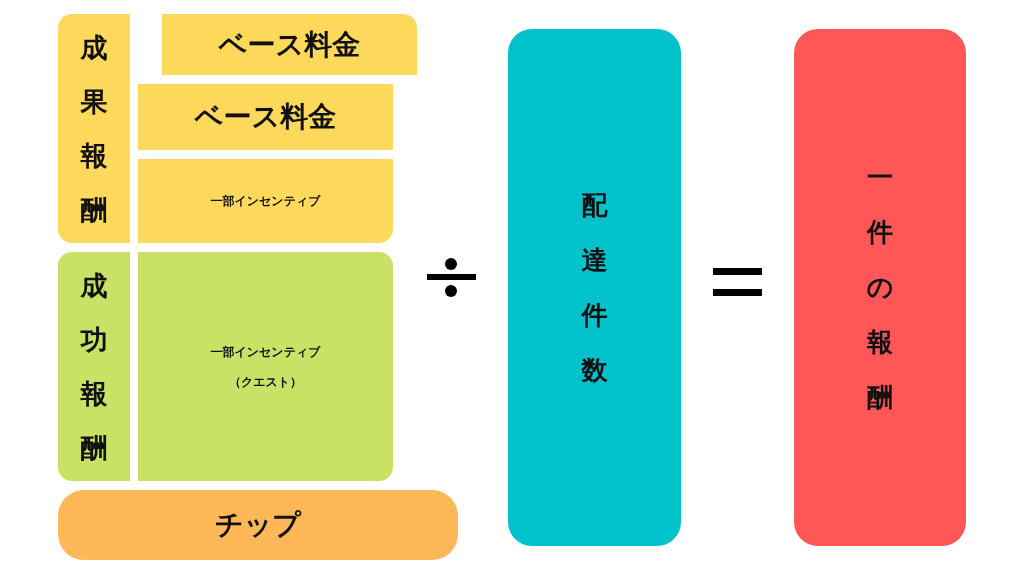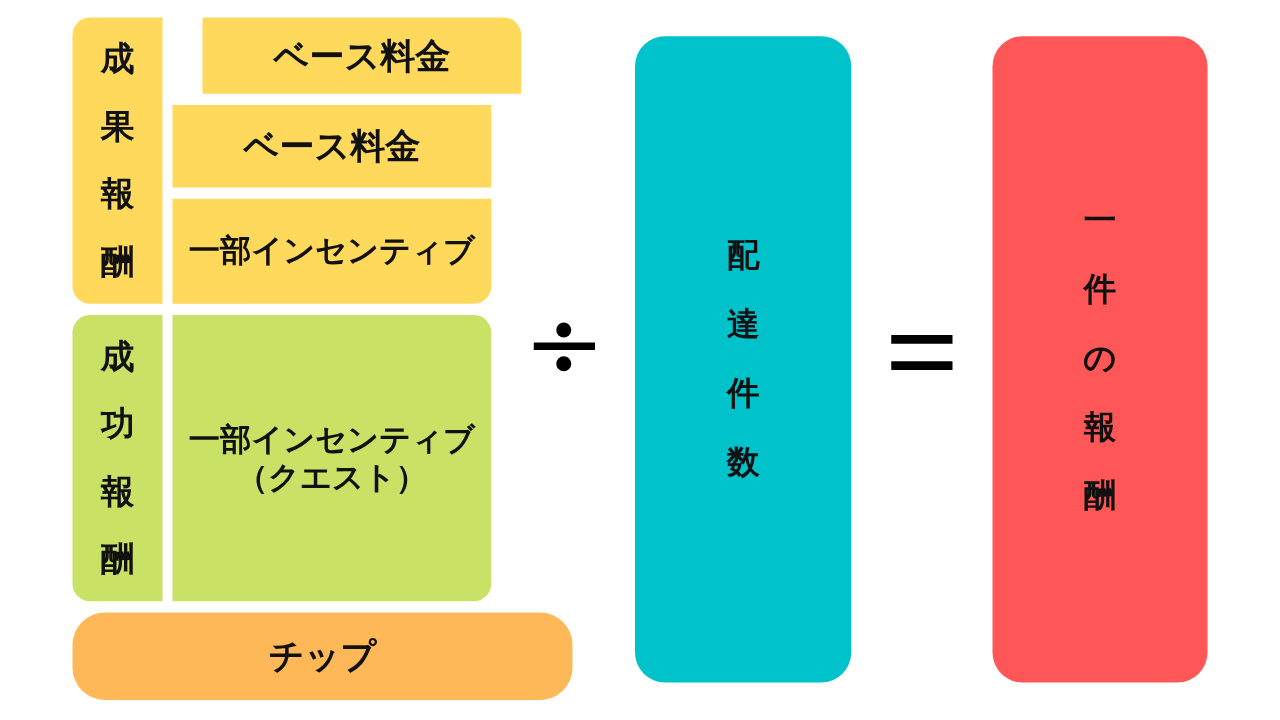--- a/index.html
+++ b/index.html
@@ -9,21 +9,21 @@
   }
   .box { position:absolute; box-sizing:border-box; display:flex; align-items:center; justify-content:center; text-align:center; font-weight:bold; }
   .yellow { background:#fed95c; }
   .green { background:#c9e265; }
   .orange { background:#ffb857; }
   .teal { background:#00c2cb; }
   .red { background:#ff5757; }
   .vert { flex-direction:column; }
   .vert span { display:block; }
   .label-big { font-size:28px; letter-spacing:0px; }
-  .label-mid { font-size:25px; line-height:30px; }
+  .label-mid { font-size:12px; line-height:30px; }
   .vchar-left { font-size:27px; line-height:54px; }
   .vchar-main { font-size:26px; line-height:55px; }
   .div-bar { position:absolute; background:#000; }
   .div-dot { position:absolute; background:#000; border-radius:50%; }
 </style>
 </head>
 <body>
 
 <div class="box yellow vert" style="left:58px; top:14px; width:72px; height:229px; border-radius:14px 0 0 14px;">
   <span class="vchar-left">成</span>

